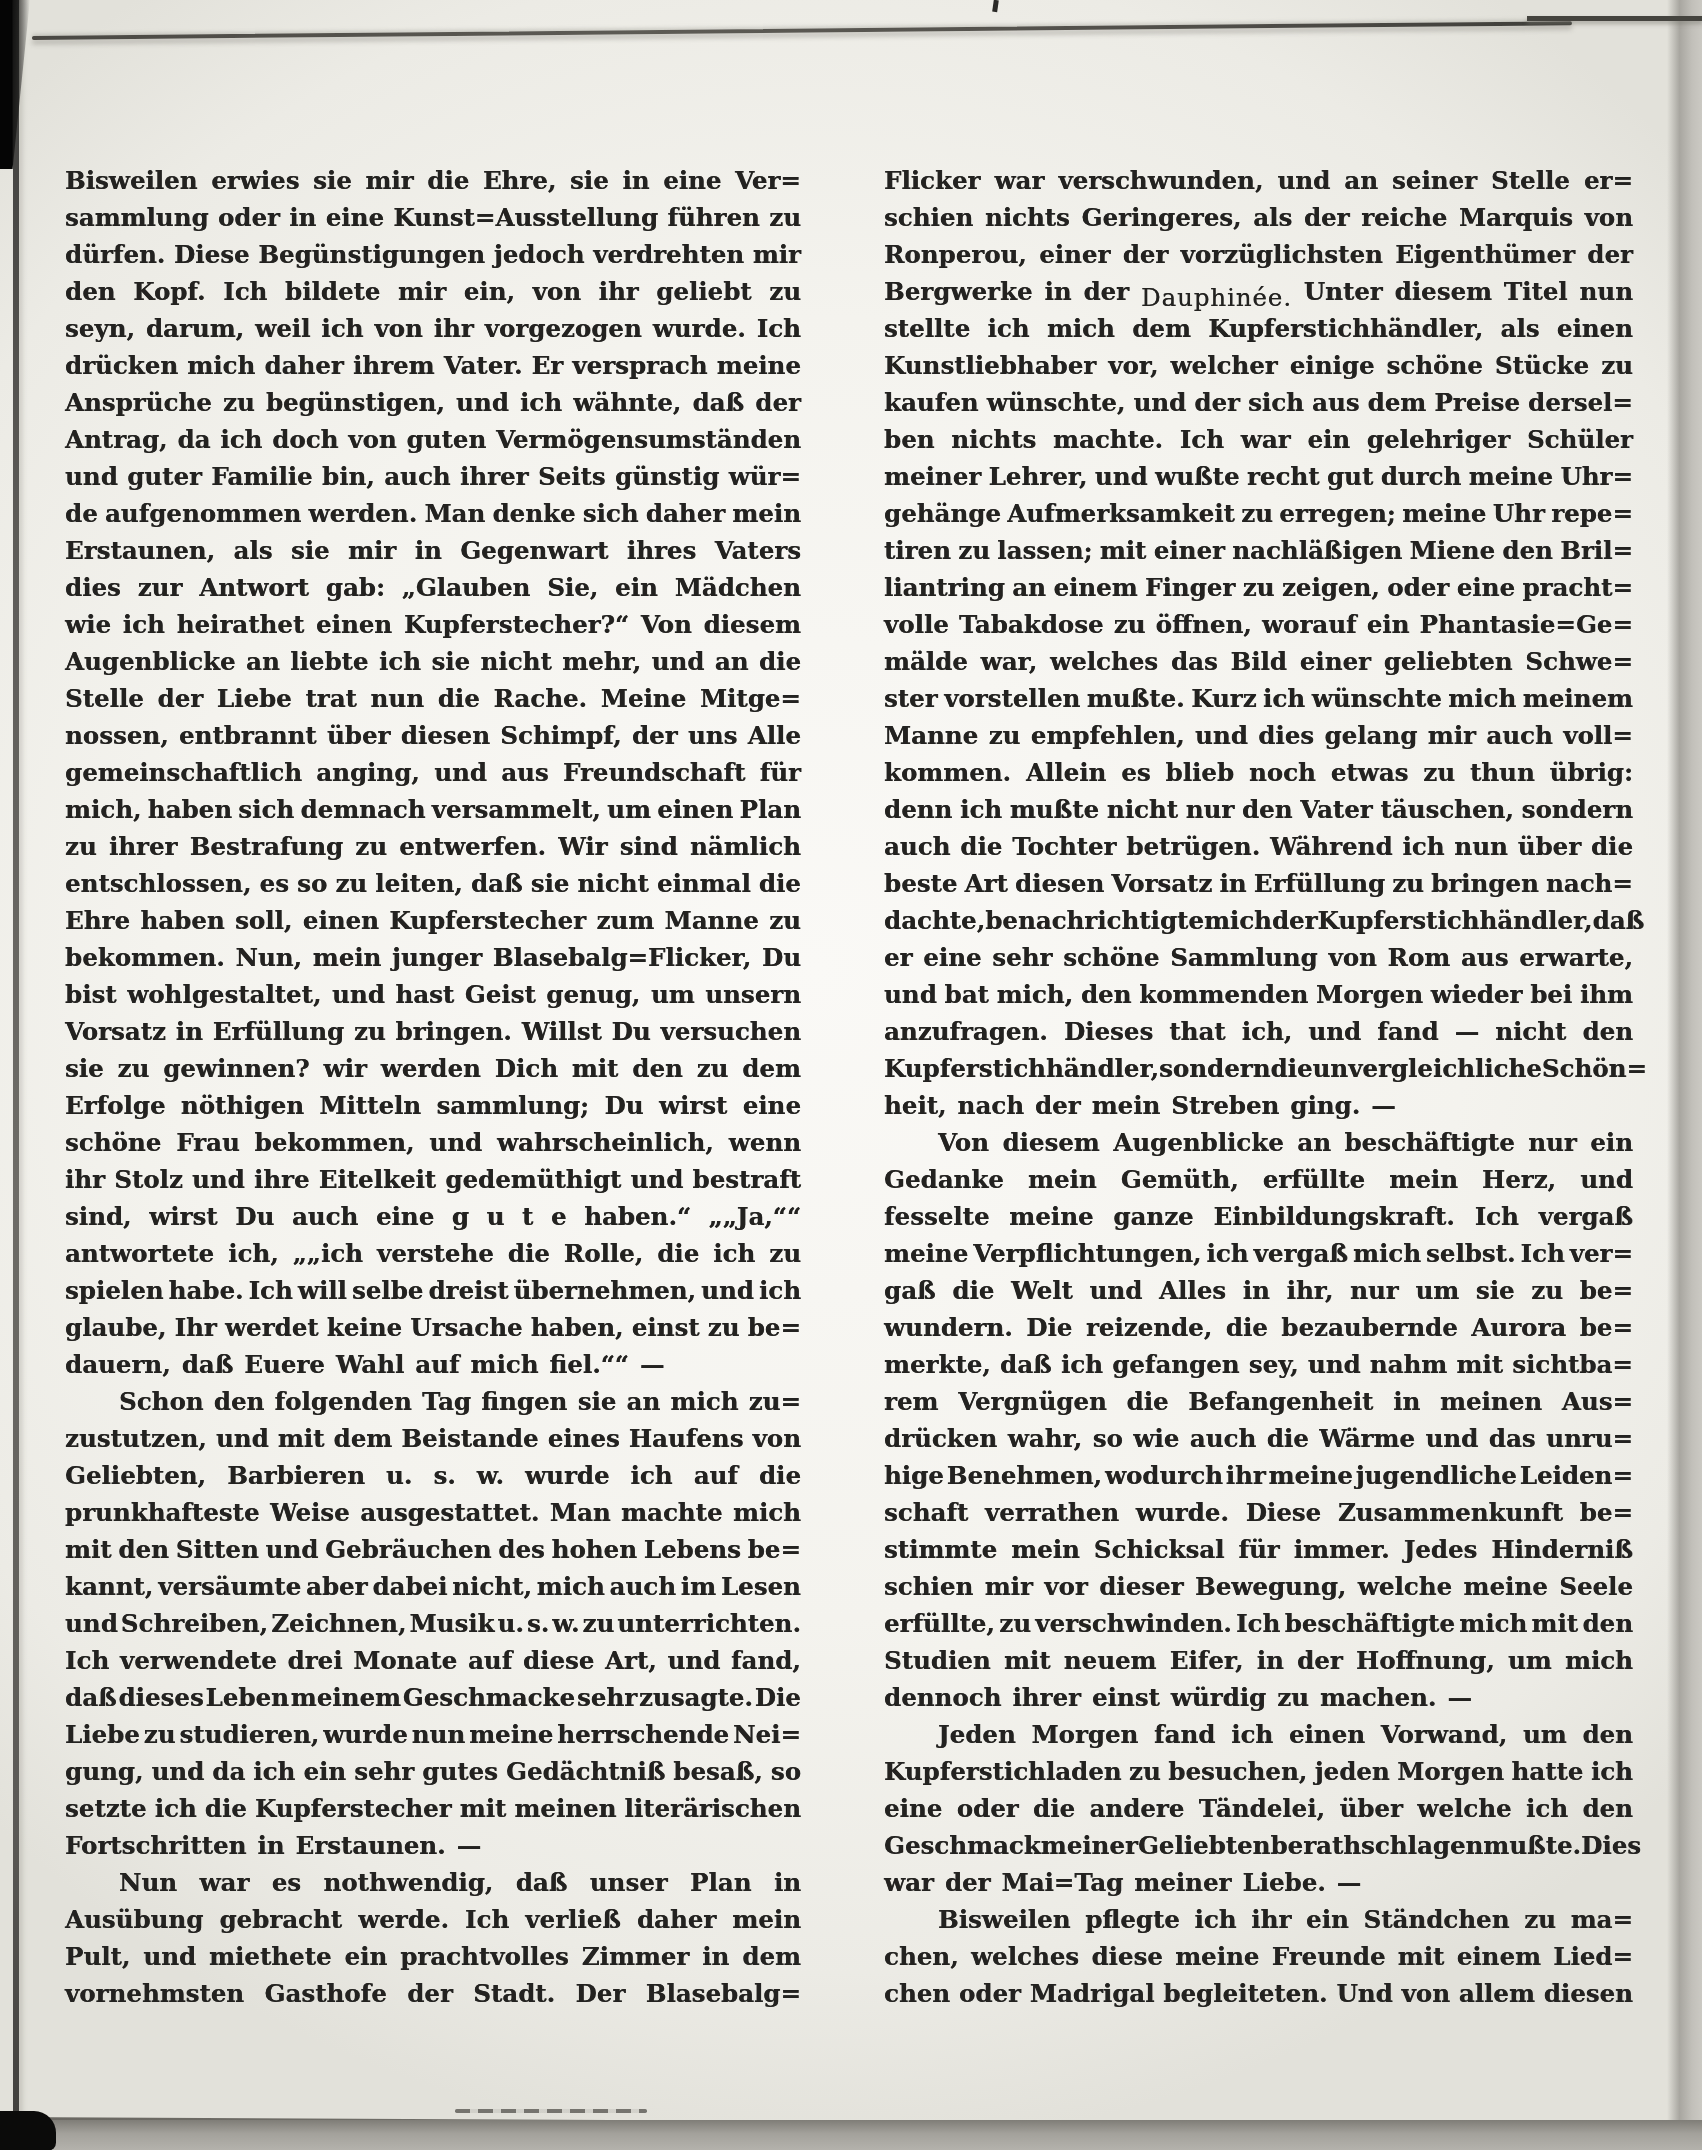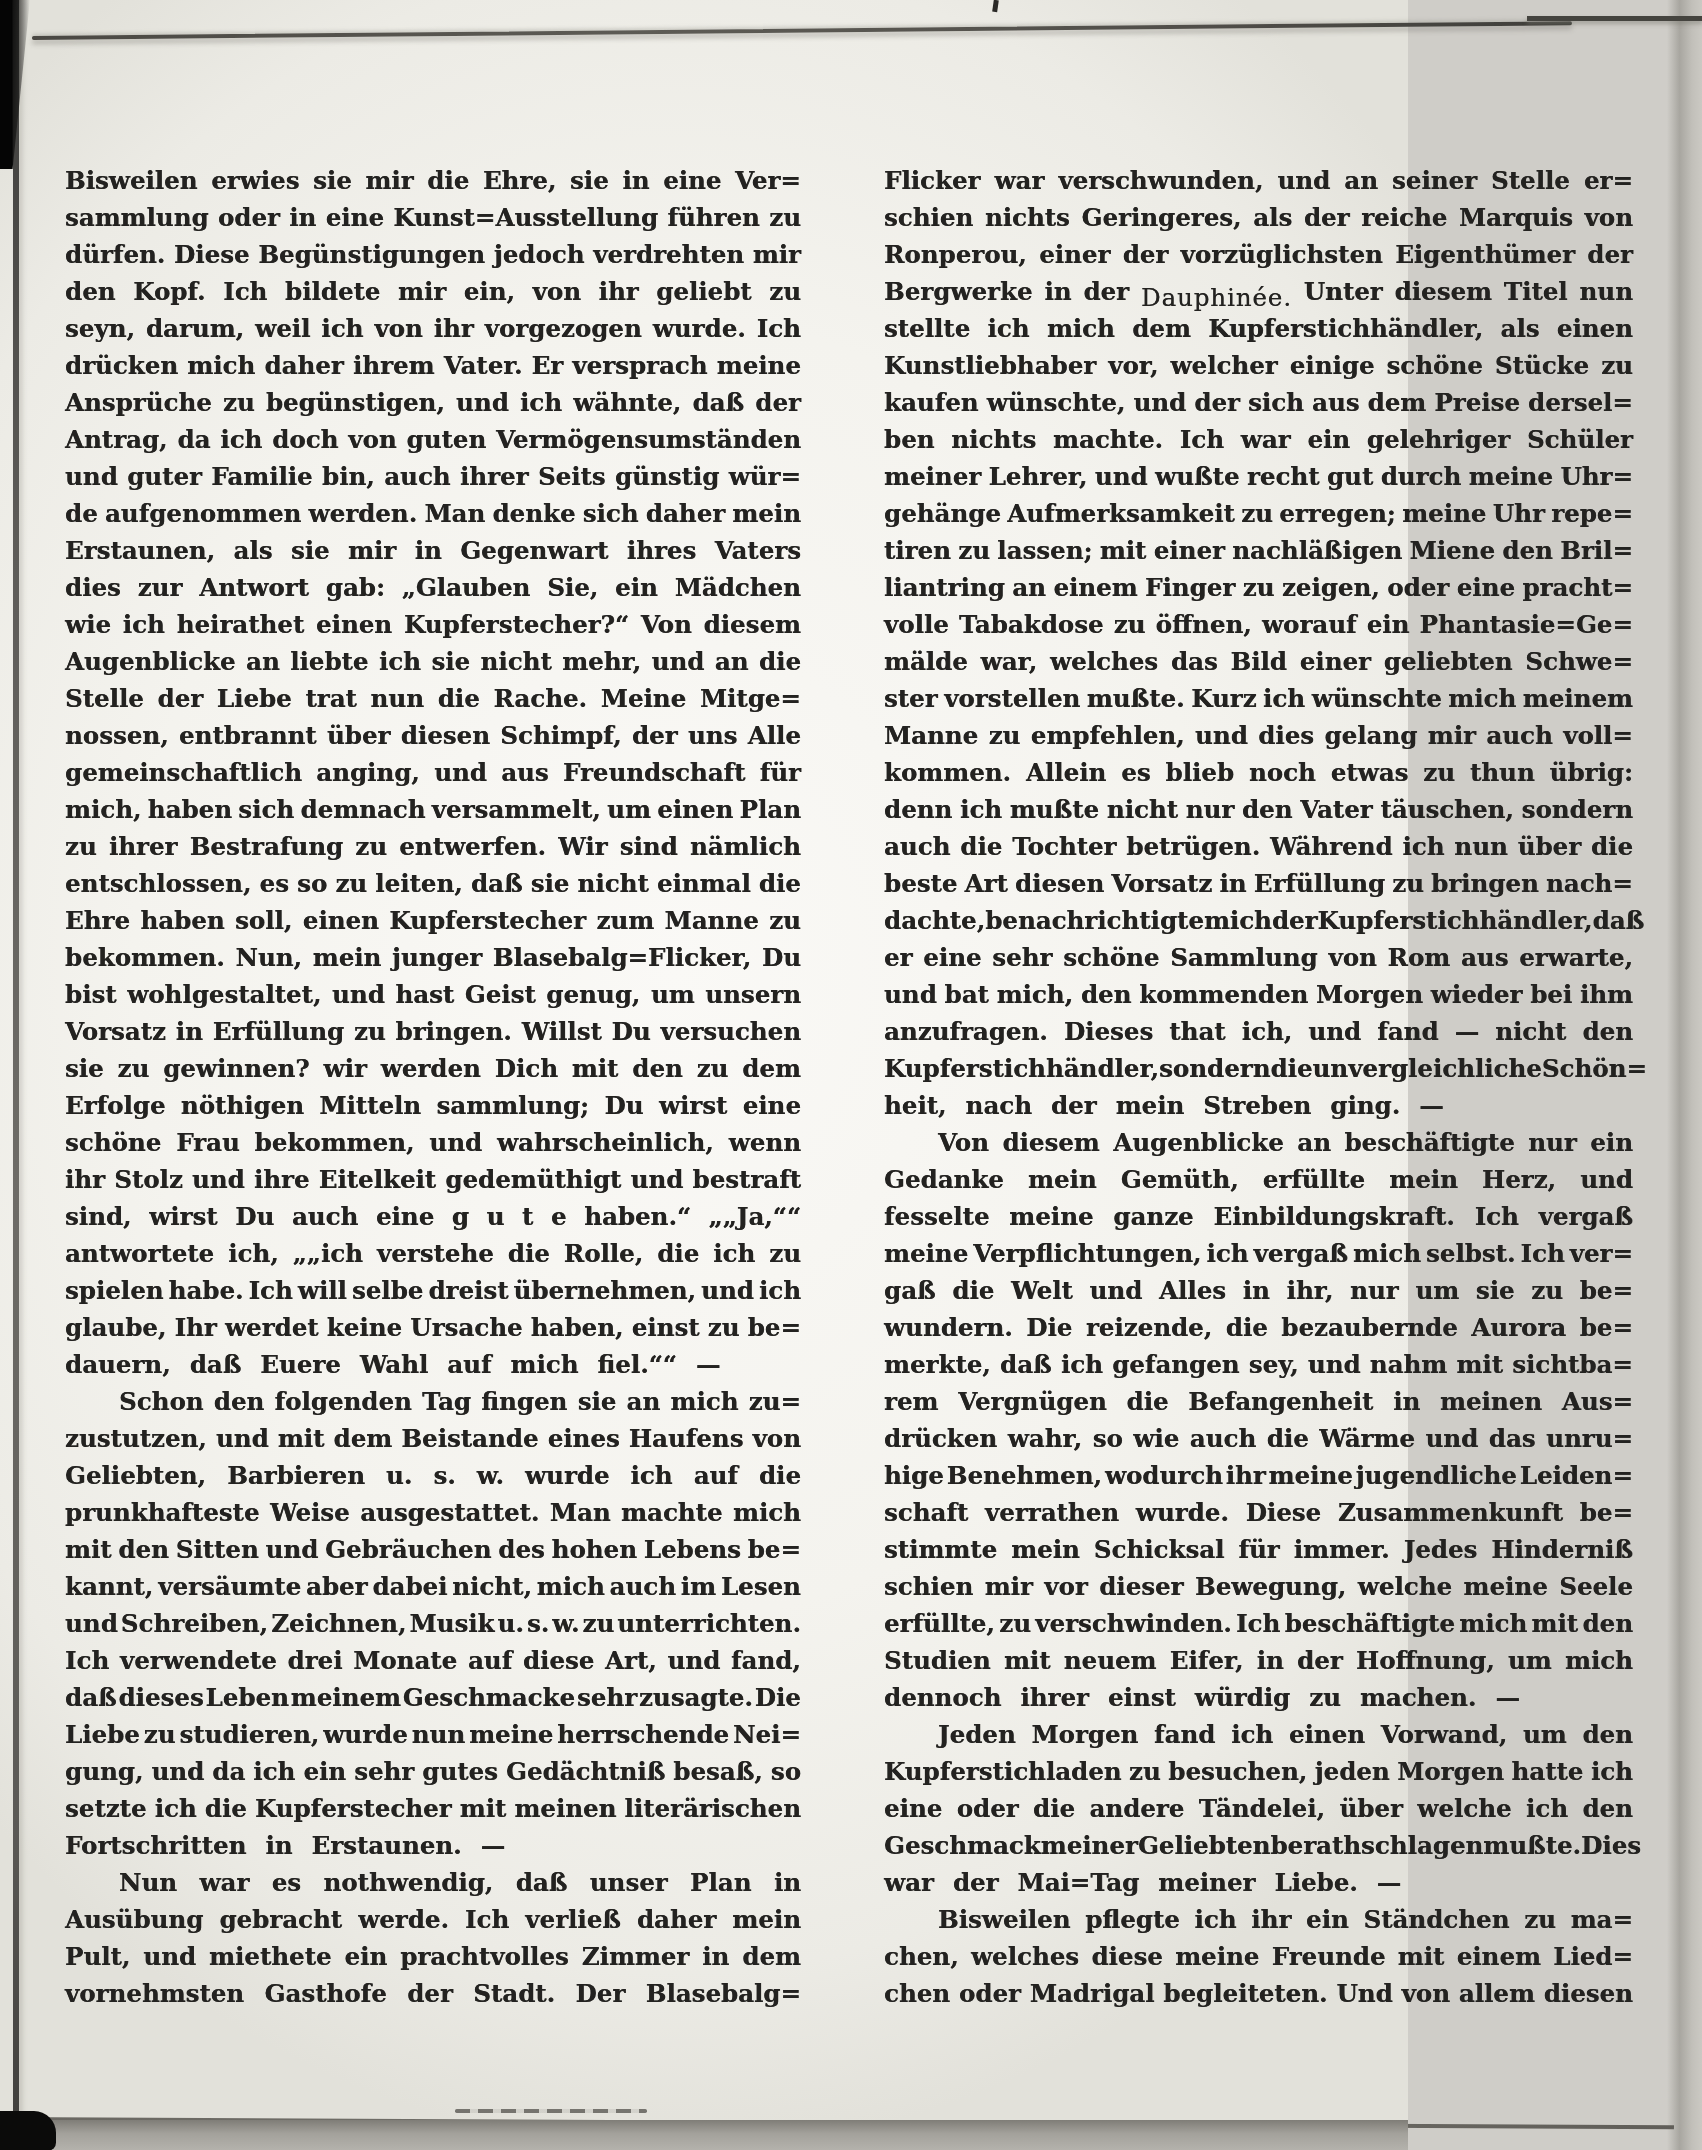--- a/index.html
+++ b/index.html
@@ -5,21 +5,21 @@
   html, body { margin: 0; padding: 0; }
   body {
     width: 1702px; height: 2151px;
     background: #cfcdc8;
     font-family: "DejaVu Serif", serif;
     overflow: hidden;
     position: relative;
   }
   .page {
     position: absolute; left: 0; top: 0;
-    width: 1408px; height: 2151px;
+    width: 1702px; height: 2151px;
     background:
       radial-gradient(ellipse 70% 55% at 48% 45%, #faf9f6 0%, #f4f3ee 55%, #ecebe5 85%, #e2e1da 100%);
   }
   
   .top-edge-line {
     position: absolute; left: 32px; top: 36px;
     width: 1540px; height: 3.5px;
     background: linear-gradient(to right, #4a4843, #5d5b55 40%, #504e49 75%, #3f3e3a);
     transform: rotate(-0.55deg); transform-origin: left center;
     border-radius: 1.7px;
@@ -84,21 +84,21 @@
     font-size: 24.5px; font-weight: 700;
     text-shadow: 0.3px 0 0 rgba(20,20,18,0.8);
   }
   .col-left  { left: 65px;  width: 736px; }
   .col-right { left: 884px; width: 749px; }
   .line {
     display: flex; justify-content: space-between;
     align-items: center; height: 37px;
     white-space: pre;
   }
-  .line.short { justify-content: flex-start; gap: 19px; }
+  .line.short { justify-content: flex-start; gap: 11px; }
   .line.indent { padding-left: 54px; }
   .antiqua { font-weight: 400; letter-spacing: 0.9px; margin-top: 12px; }
 </style>
 </head>
 <body>
 
 <div class="page">
   <div class="right-edge-strip"></div>
   <div class="top-edge-line"></div>
   <div class="top-edge-line-right"></div>

